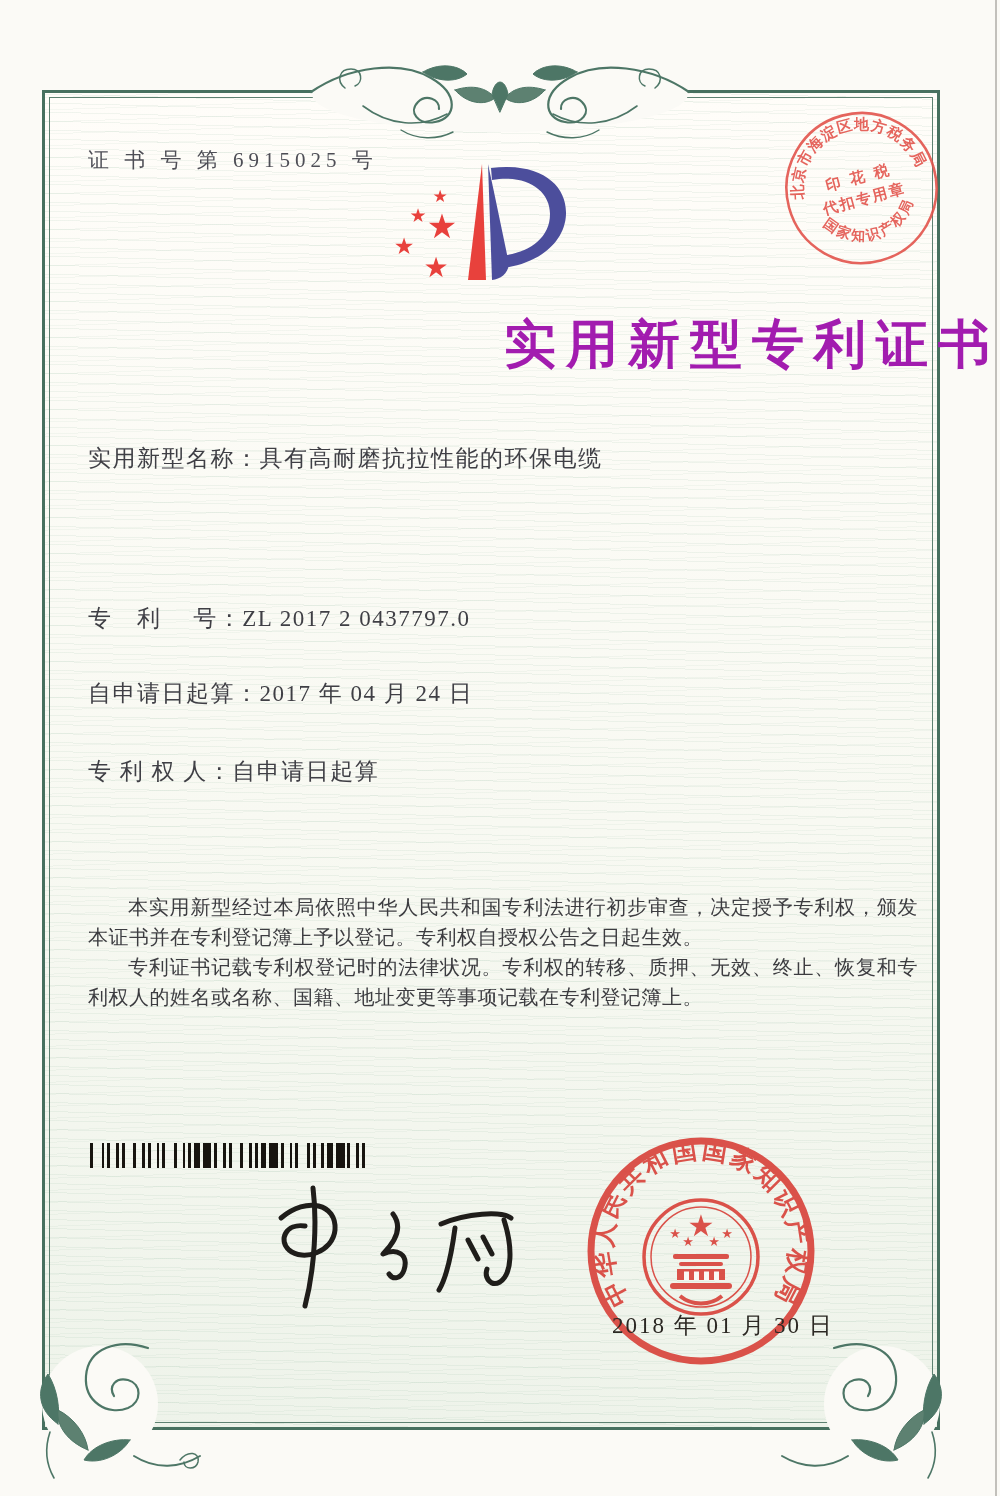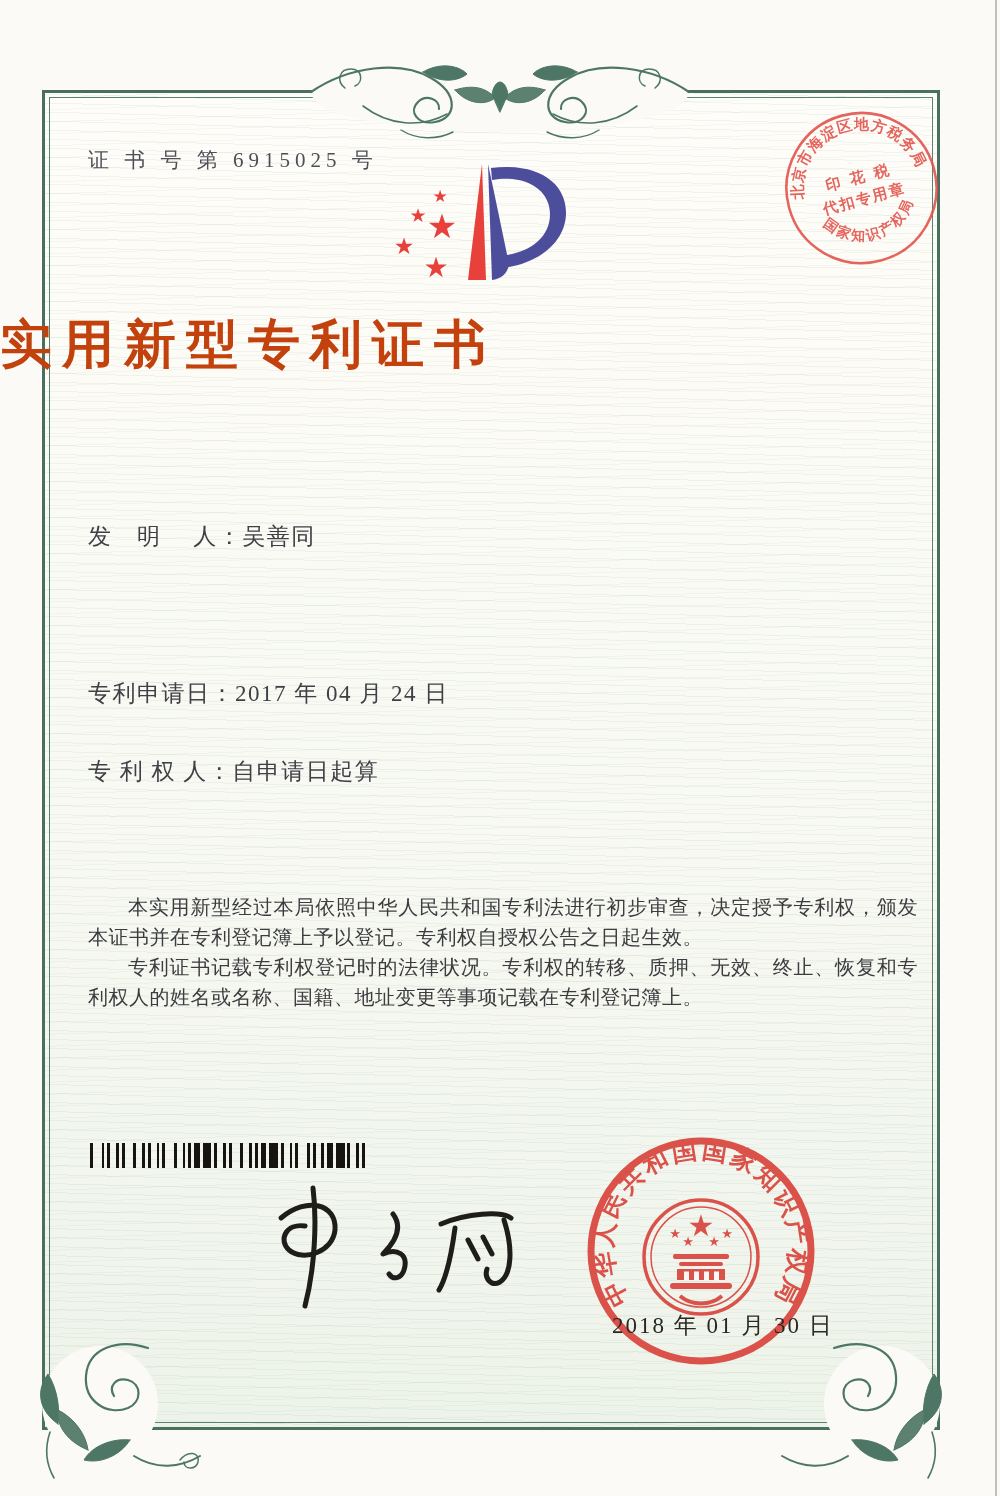--- a/index.html
+++ b/index.html
@@ -21,22 +21,22 @@
   }
   .frame::after{
     content:"";position:absolute;inset:4px;border:1px solid #5d8171;pointer-events:none;
   }
   .ornament{position:absolute;z-index:3;}
   .ornament svg{display:block;}
   
   .cert-no{position:absolute;left:88px;top:146px;z-index:4;font-size:21px;letter-spacing:5px;color:#4e4e56;}
   .logo{position:absolute;left:382px;top:152px;z-index:4;}
   .title{
-    position:absolute;left:0;top:310px;width:100%;z-index:4;text-align:left;
-    font-size:52px;font-weight:bold;letter-spacing:10px;color:#c2410c;
+    position:absolute;left:0;top:310px;width:100%;z-index:4;text-align:right;
+    font-size:52px;font-weight:bold;letter-spacing:10px;color:#a21caf;
   }
   .field{position:absolute;left:88px;z-index:4;font-size:23px;letter-spacing:1.5px;color:#3f3f45;white-space:pre;}
   .paras{position:absolute;left:88px;top:884px;width:830px;z-index:4;
     font-size:20px;line-height:30px;text-align:justify;color:#3c3c40;letter-spacing:.5px;margin-top:8px;}
   .paras p{margin:0;text-indent:2em;}
   .barcode{position:absolute;left:90px;top:1143px;width:284px;height:25px;z-index:4;font-size:0;}
   .barcode span{display:inline-block;height:100%;vertical-align:top;}
   .sig-block{position:absolute;left:95px;top:1216px;z-index:4;font-size:25px;letter-spacing:3px;color:#37373b;
     font-family:"Liberation Sans","DejaVu Sans",sans-serif;}
   .sig-block div{margin-bottom:14px;}
@@ -132,22 +132,23 @@
         <text x="54" y="125" font-size="28" text-anchor="middle">★</text>
       </g>
       <polygon points="100,12 86,128 104,128" fill="#e8413c"></polygon>
       <path d="M106,12 L110,128 C118,127 126,122 127,112 L112,40 Z" fill="#4c4e9c"></path>
       <path d="M109,16 C160,10 185,34 184,62 C183,94 150,114 118,116 L117,104 C144,102 168,88 168,62 C168,38 144,22 110,28 Z" fill="#4c4e9c"></path>
     </svg>
   </div>
 
   <div class="title">实用新型专利证书</div>
 
-  <div class="field" style="top:521px;"><span>发　明　 人：</span><span>吴善同</span></div>
-  <div class="field" style="top:678px;"><span>专利申请日：</span><span>2017 年 04 月 24 日</span></div>
+  <div class="field" style="top:443px;"><span>实用新型名称：</span><span>具有高耐磨抗拉性能的环保电缆</span></div>
+  <div class="field" style="top:603px;"><span>专　利　 号：</span><span>ZL 2017 2 0437797.0</span></div>
+  <div class="field" style="top:678px;"><span>自申请日起算：</span><span>2017 年 04 月 24 日</span></div>
   <div class="field" style="top:756px;"><span>专 利 权 人：</span><span>自申请日起算</span></div>
 
   <div class="paras">
     <p>本实用新型经过本局依照中华人民共和国专利法进行初步审查，决定授予专利权，颁发本证书并在专利登记簿上予以登记。专利权自授权公告之日起生效。</p>
     <p>专利证书记载专利权登记时的法律状况。专利权的转移、质押、无效、终止、恢复和专利权人的姓名或名称、国籍、地址变更等事项记载在专利登记簿上。</p>
   </div>
 
   <div class="barcode" id="barcode"><span style="width: 2.89796px; background: rgb(23, 20, 15);"></span><span style="width: 8.69388px; background: transparent;"></span><span style="width: 2.89796px; background: rgb(23, 20, 15);"></span><span style="width: 2.89796px; background: transparent;"></span><span style="width: 2.89796px; background: rgb(23, 20, 15);"></span><span style="width: 5.79592px; background: transparent;"></span><span style="width: 2.89796px; background: rgb(23, 20, 15);"></span><span style="width: 2.89796px; background: transparent;"></span><span style="width: 2.89796px; background: rgb(23, 20, 15);"></span><span style="width: 8.69388px; background: transparent;"></span><span style="width: 2.89796px; background: rgb(23, 20, 15);"></span><span style="width: 5.79592px; background: transparent;"></span><span style="width: 2.89796px; background: rgb(23, 20, 15);"></span><span style="width: 2.89796px; background: transparent;"></span><span style="width: 2.89796px; background: rgb(23, 20, 15);"></span><span style="width: 5.79592px; background: transparent;"></span><span style="width: 2.89796px; background: rgb(23, 20, 15);"></span><span style="width: 2.89796px; background: transparent;"></span><span style="width: 2.89796px; background: rgb(23, 20, 15);"></span><span style="width: 8.69388px; background: transparent;"></span><span style="width: 2.89796px; background: rgb(23, 20, 15);"></span><span style="width: 5.79592px; background: transparent;"></span><span style="width: 2.89796px; background: rgb(23, 20, 15);"></span><span style="width: 2.89796px; background: transparent;"></span><span style="width: 2.89796px; background: rgb(23, 20, 15);"></span><span style="width: 2.89796px; background: transparent;"></span><span style="width: 5.79592px; background: rgb(23, 20, 15);"></span><span style="width: 2.89796px; background: transparent;"></span><span style="width: 8.69388px; background: rgb(23, 20, 15);"></span><span style="width: 2.89796px; background: transparent;"></span><span style="width: 2.89796px; background: rgb(23, 20, 15);"></span><span style="width: 5.79592px; background: transparent;"></span><span style="width: 2.89796px; background: rgb(23, 20, 15);"></span><span style="width: 2.89796px; background: transparent;"></span><span style="width: 2.89796px; background: rgb(23, 20, 15);"></span><span style="width: 8.69388px; background: transparent;"></span><span style="width: 2.89796px; background: rgb(23, 20, 15);"></span><span style="width: 5.79592px; background: transparent;"></span><span style="width: 2.89796px; background: rgb(23, 20, 15);"></span><span style="width: 2.89796px; background: transparent;"></span><span style="width: 2.89796px; background: rgb(23, 20, 15);"></span><span style="width: 2.89796px; background: transparent;"></span><span style="width: 5.79592px; background: rgb(23, 20, 15);"></span><span style="width: 2.89796px; background: transparent;"></span><span style="width: 8.69388px; background: rgb(23, 20, 15);"></span><span style="width: 2.89796px; background: transparent;"></span><span style="width: 2.89796px; background: rgb(23, 20, 15);"></span><span style="width: 5.79592px; background: transparent;"></span><span style="width: 2.89796px; background: rgb(23, 20, 15);"></span><span style="width: 2.89796px; background: transparent;"></span><span style="width: 2.89796px; background: rgb(23, 20, 15);"></span><span style="width: 8.69388px; background: transparent;"></span><span style="width: 2.89796px; background: rgb(23, 20, 15);"></span><span style="width: 2.89796px; background: transparent;"></span><span style="width: 2.89796px; background: rgb(23, 20, 15);"></span><span style="width: 5.79592px; background: transparent;"></span><span style="width: 2.89796px; background: rgb(23, 20, 15);"></span><span style="width: 2.89796px; background: transparent;"></span><span style="width: 5.79592px; background: rgb(23, 20, 15);"></span><span style="width: 2.89796px; background: transparent;"></span><span style="width: 8.69388px; background: rgb(23, 20, 15);"></span><span style="width: 2.89796px; background: transparent;"></span><span style="width: 2.89796px; background: rgb(23, 20, 15);"></span><span style="width: 5.79592px; background: transparent;"></span><span style="width: 2.89796px; background: rgb(23, 20, 15);"></span><span style="width: 2.89796px; background: transparent;"></span><span style="width: 2.89796px; background: rgb(23, 20, 15);"></span><span style="width: 8.69388px; background: transparent;"></span></div>
 
 

